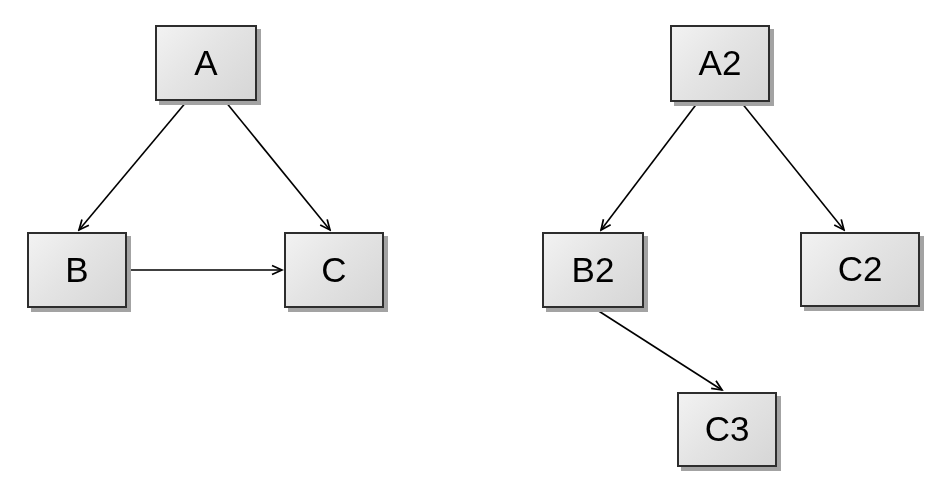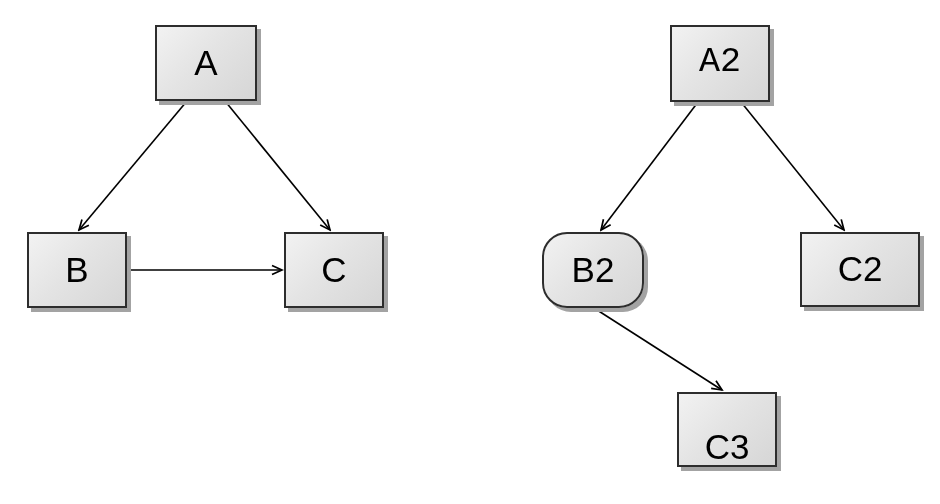--- a/index.html
+++ b/index.html
@@ -67,26 +67,26 @@
   <div id="node-layer">
       <div class="node" style="left: 155px; top: 25px; width: 102px; height: 76px;">
         <span class="node-label">A</span>
       </div>
       <div class="node" style="left: 27px; top: 232px; width: 100px; height: 76px;">
         <span class="node-label">B</span>
       </div>
       <div class="node" style="left: 284px; top: 232px; width: 100px; height: 76px;">
         <span class="node-label">C</span>
       </div>
-      <div class="node" style="left: 670px; top: 25px; width: 100px; height: 77px; font-family: Liberation Mono, monospace;">
+      <div class="node" style="left: 670px; top: 25px; width: 100px; height: 77px;">
         <span class="node-label">A2</span>
       </div>
-      <div class="node" style="left: 542px; top: 232px; width: 102px; height: 76px; border-radius: 25px;">
+      <div class="node" style="left: 542px; top: 232px; width: 102px; height: 76px;">
         <span class="node-label">B2</span>
       </div>
       <div class="node" style="left: 800px; top: 232px; width: 120px; height: 75px;">
         <span class="node-label">C2</span>
       </div>
-      <div class="node" style="left: 677px; top: 392px; width: 100px; height: 75px; align-items: flex-end;">
+      <div class="node" style="left: 677px; top: 392px; width: 100px; height: 75px;">
         <span class="node-label">C3</span>
       </div>
     </div>
 </div>
 
 </body></html>

